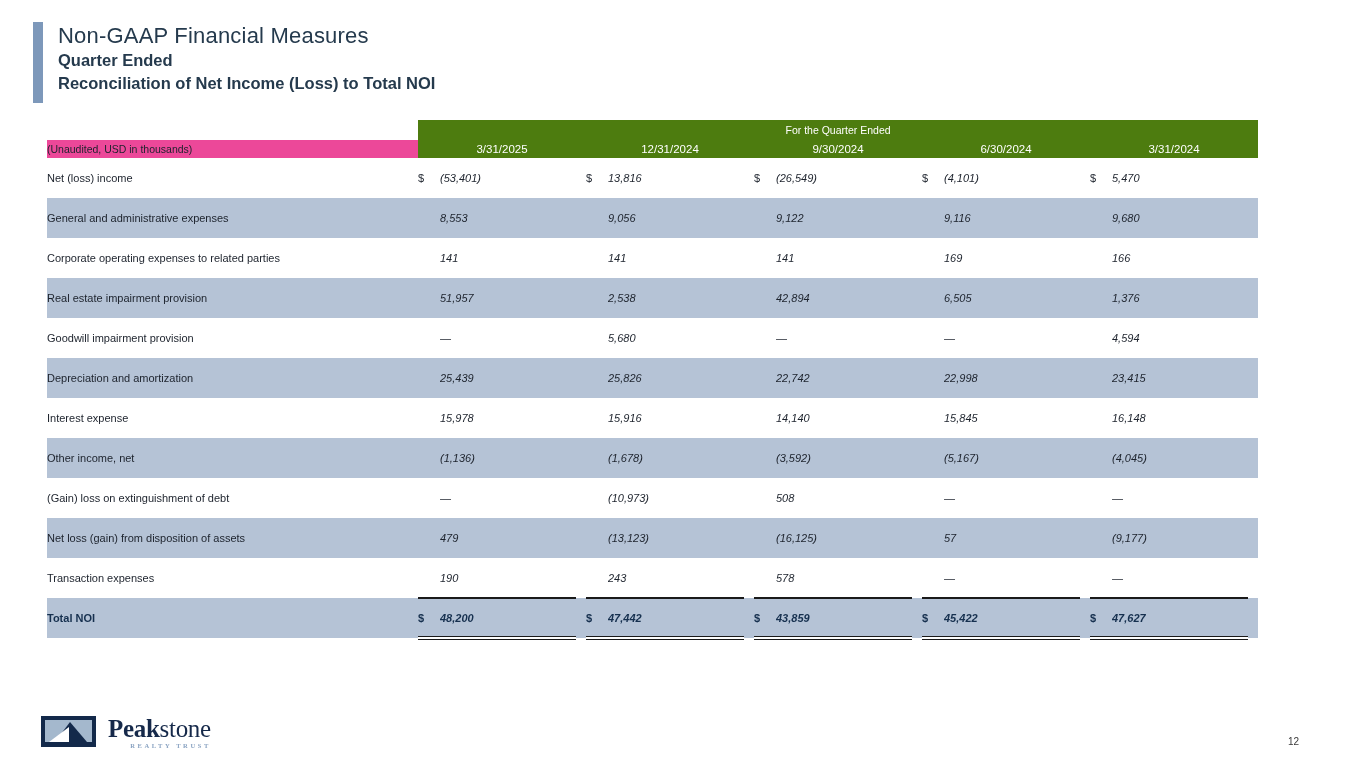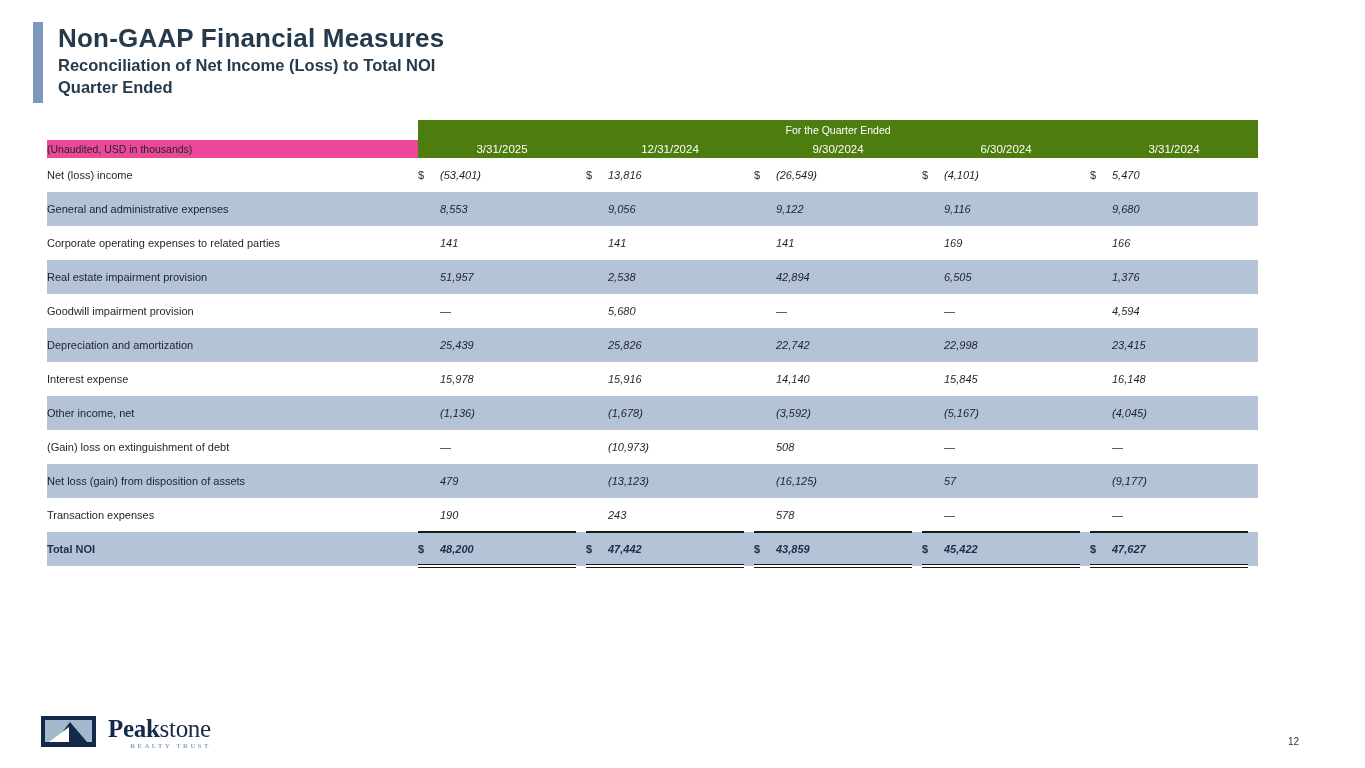--- a/index.html
+++ b/index.html
@@ -7,36 +7,36 @@
   body {
     width:1365px; height:768px; background:#ffffff; position:relative;
     font-family:"Liberation Sans", sans-serif; overflow:hidden;
     -webkit-font-smoothing:antialiased;
   }
 
   
   .slide-header { position:absolute; top:22px; left:33px; display:flex; }
   .accent-bar { width:10px; height:81px; background:#7d98ba; margin-right:15px; flex:0 0 auto; }
   .title-block { padding-top:1px; }
-  .page-title { margin:0; font-size:26px; font-weight:bold; color:#253a4d; line-height:1.2; letter-spacing:0.2px; }
+  .page-title { margin:0; font-size:22px; font-weight:normal; color:#253a4d; line-height:1.2; letter-spacing:0.2px; }
   .page-subtitle { margin:0; font-size:16.5px; font-weight:bold; color:#253a4d; line-height:1.35; }
 
   
   .table-wrap { position:absolute; top:120px; left:47px; }
   table.recon { border-collapse:collapse; table-layout:fixed; width:1211px; color:#1c222c; }
   table.recon td, table.recon th { padding:0; margin:0; vertical-align:middle; font-weight:normal; overflow:hidden; white-space:nowrap; }
 
   thead .group-row th { height:20px; }
   thead .date-row th, thead .date-row td { height:18px; }
   .navy-bg { background:#4d7c0f; color:#ffffff; font-weight:bold; }
   .group-header { font-size:10.5px; text-align:center; }
   .date-header { font-size:11.5px; text-align:center; }
   .note-cell { font-size:10.5px; color:#1c222c; text-align:left; padding-left:5px; background:#ec4899; font-weight:normal; }
 
-  tbody tr { height:34px; }
+  tbody tr { height:40px; }
   tbody tr.shaded td { background:#b5c3d6; }
   .label-cell { text-align:left; padding-left:5px; font-size:11px; }
   .dollar-cell { text-align:left; padding-left:4px; font-size:11px; }
   .value-cell { text-align:left; font-size:11px;font-style:italic; }
   .value-cell.pad { padding-right:7px; }
 
   tr.total-row td { font-weight:bold; color:#16304f;margin-top:12px; }
   tr.total-row td.bordered { border-top:2px solid #1a1a1a; border-bottom:4px double #1a1a1a; }
 
   
@@ -49,22 +49,22 @@
   .wordmark-sub { font-size:6.5px; color:#8aa3c2; letter-spacing:2.6px; text-align:right; margin-top:2px; font-weight:bold; }
   .page-number { position:absolute; left:1288px; top:736px; font-size:10px; color:#3a3a3a; }
 </style>
 </head>
 <body>
 
 <div class="slide-header">
   <div class="accent-bar"></div>
   <div class="title-block">
     <h1 class="page-title">Non-GAAP Financial Measures</h1>
+    <div class="page-subtitle">Quarter Ended</div>
     <div class="page-subtitle">Reconciliation of Net Income (Loss) to Total NOI</div>
-    <div class="page-subtitle">Quarter Ended</div>
   </div>
 </div>
 
 <div class="table-wrap">
   <table class="recon">
     <colgroup>
       <col style="width:371px">
       <col style="width:22px">
         <col style="width:136px">
         <col style="width:10px">

